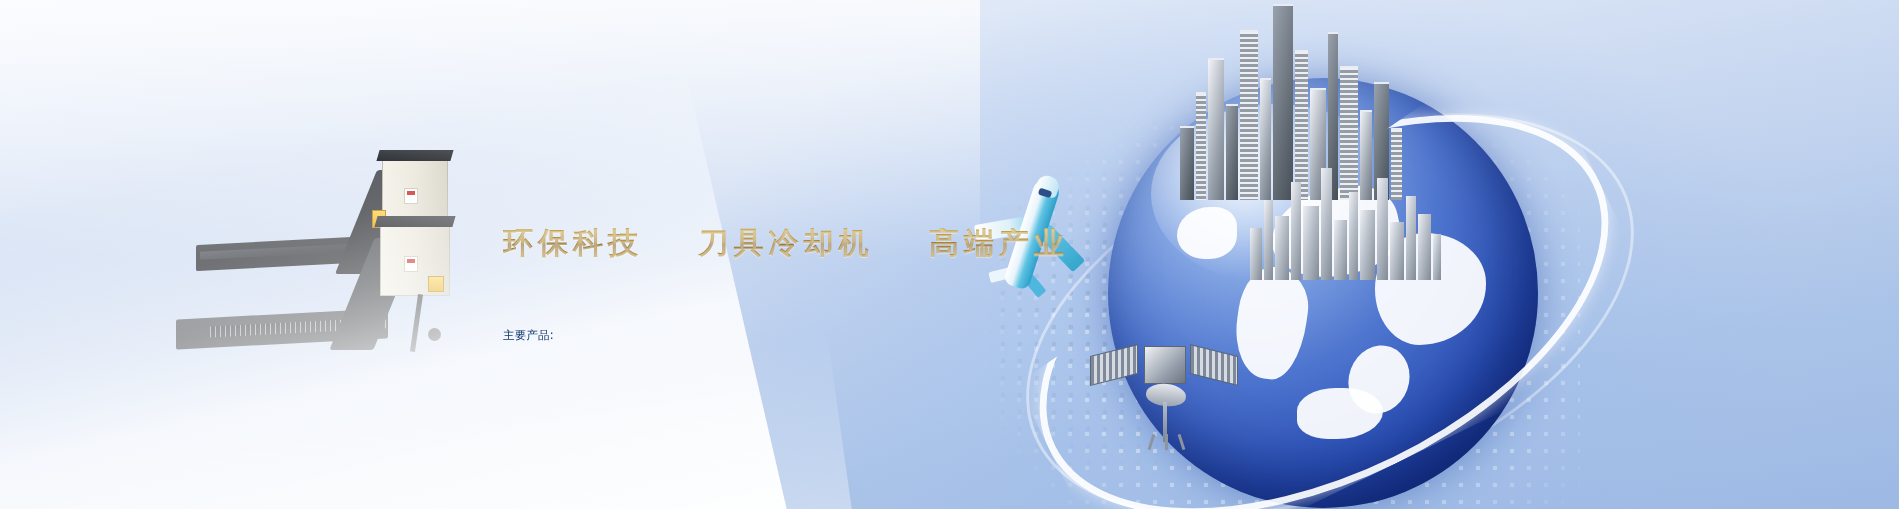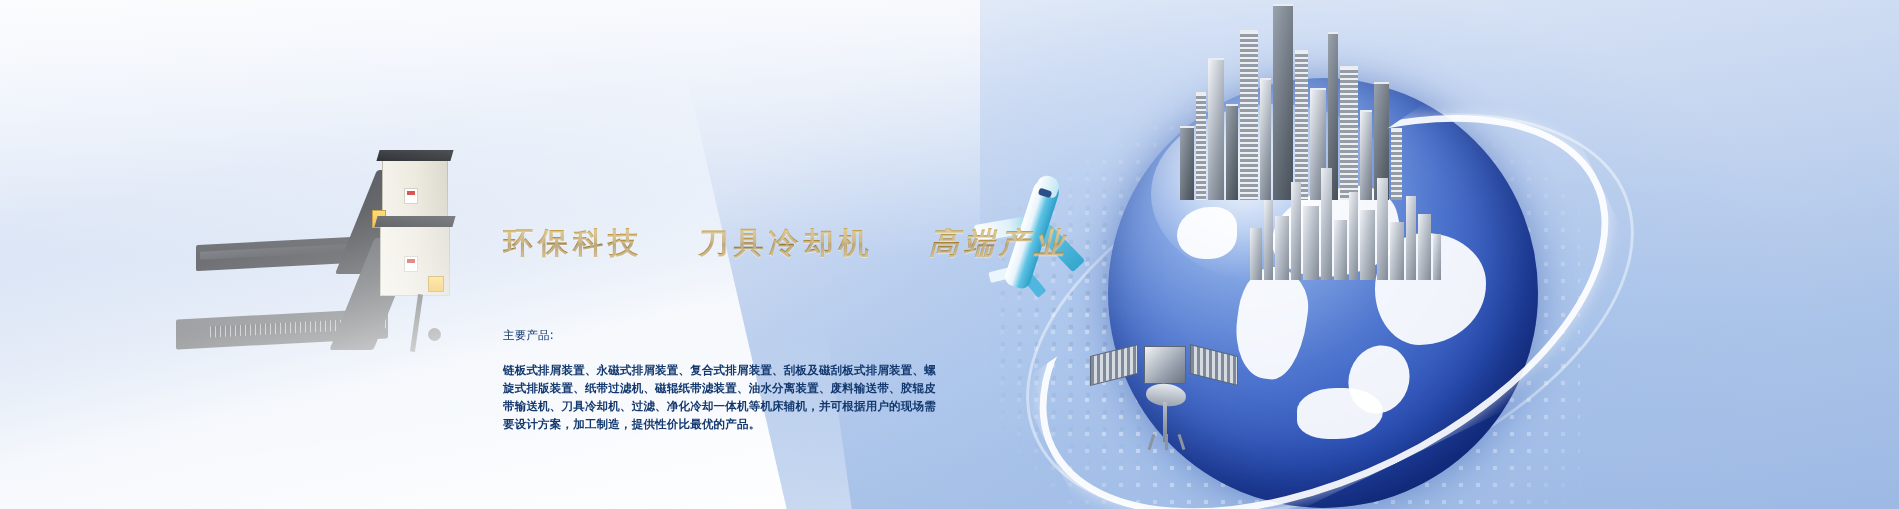--- a/index.html
+++ b/index.html
@@ -184,27 +184,27 @@
   #tagline {
     position:absolute; left:503px; top:228px;
     font-size:30px; font-weight:700; letter-spacing:5px; line-height:1;
     white-space:nowrap;
     background:linear-gradient(to bottom,#c9a64a 0%,#a8822c 45%,#8a661d 55%,#b8923a 100%);
     -webkit-background-clip:text; background-clip:text;
     -webkit-text-fill-color:transparent; color:transparent;
     text-shadow:0 1px 1px rgba(255,255,255,.45);
   }
   #tagline span { margin-right:40px; }
-  #tagline span:last-child { margin-right:11px;font-style:italic; }
+  #tagline span:last-child { margin-right:11px; }
 
   #desc {
     position:absolute; left:503px; top:326px; width:440px;
     color:#12386e; font-size:11.5px; line-height:18px; letter-spacing:.2px;
   }
-  #desc .dtitle { display:block; margin-bottom:17px; }
+  #desc .dtitle { display:block; margin-bottom:1px; }
   #desc .dbody { display:block; font-weight:700; }
 </style>
 </head>
 <body>
 
 <div id="banner">
 
   <div class="topglow"></div>
 
   <div class="dots-grey"></div>
@@ -314,16 +314,15 @@
 
 
   <div id="tagline">
     <span>环保科技</span>
     <span>刀具冷却机</span>
     <span>高端产业</span>
   </div>
 
   <div id="desc">
     <span class="dtitle">主要产品:</span>
-    <span class="dbody">链板式排屑装置、永磁式排屑装置、复合式排屑装置、刮板及磁刮板式排屑装置、螺旋式排版装置、纸带过滤机、磁辊纸带滤装置、油水分离装置、废料输送带、胶辊皮带输送机、刀具冷却机、过滤、净化冷却一体机等机床辅机，并可根据用户的现场需要设计方案，加工制造，提供性价比最优的产品。</span>
   </div>
 
 </div>
 
 </body></html>

